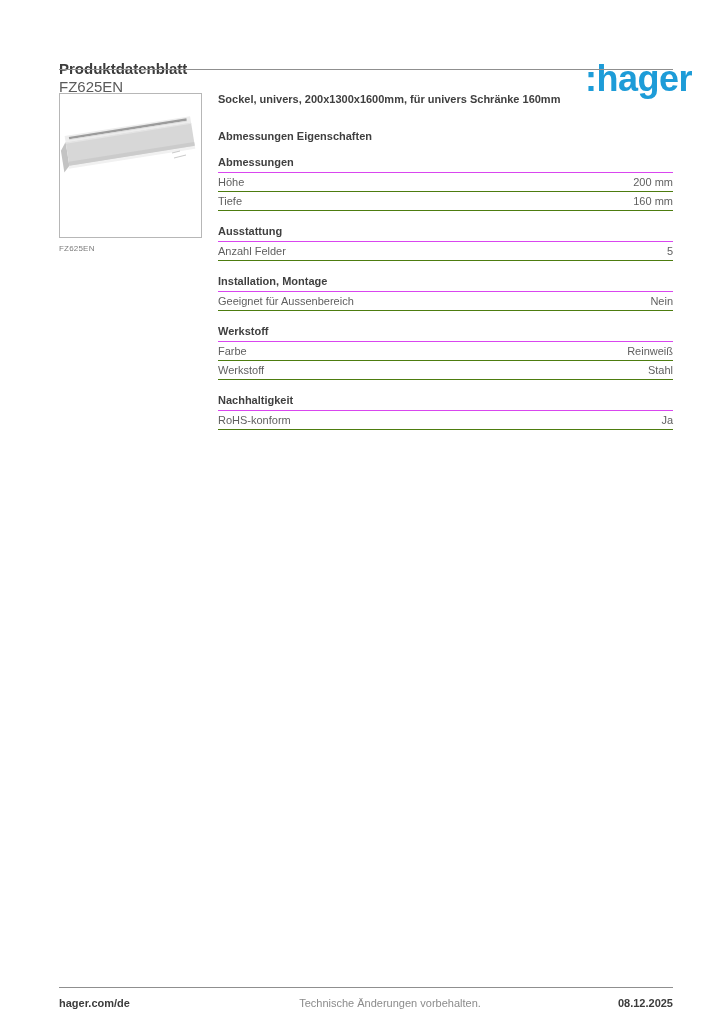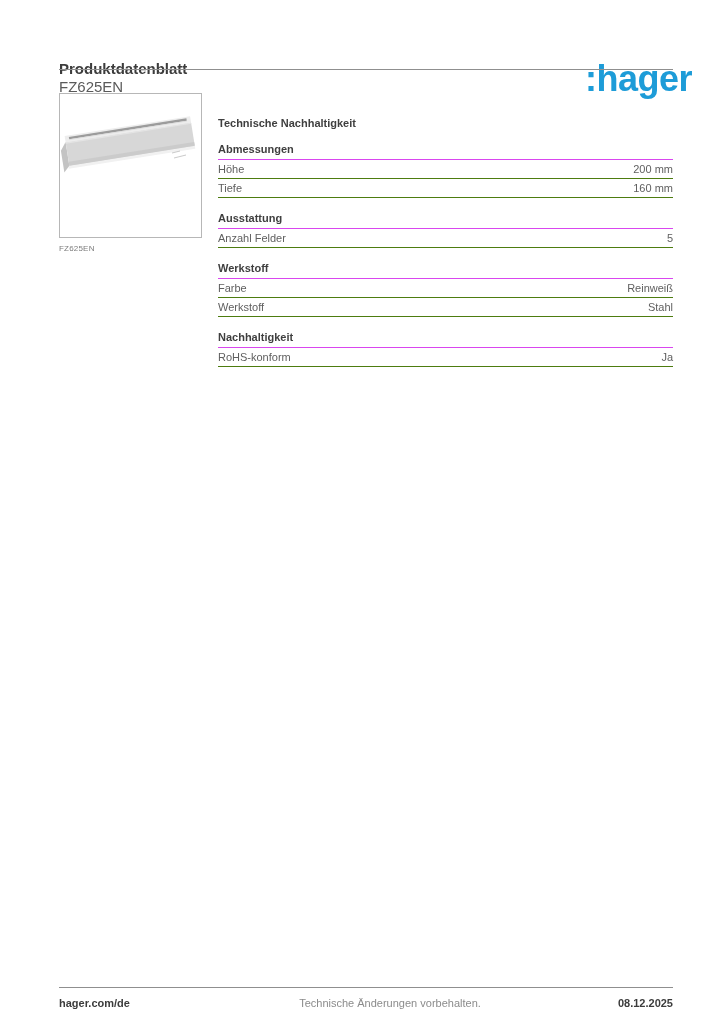--- a/index.html
+++ b/index.html
@@ -120,21 +120,22 @@
         <g stroke="#bdbdbd" stroke-width="0.8" fill="none">
           <path d="M112 59 l8 -2"></path>
           <path d="M114 64 l12 -3"></path>
         </g>
       </svg>
     </div>
     <div class="product-caption">FZ625EN</div>
   </div>
 
   <div class="content">
-    <div class="tech-title">Technische Nachhaltigkeit</div>
+    <div class="product-desc">Sockel, univers, 200x1300x1600mm, für univers Schränke 160mm</div>
+    <div class="tech-title">Abmessungen Eigenschaften</div>
 
     <div class="spec-section">
       <div class="spec-heading">Abmessungen</div>
       <div class="spec-row">
         <span class="spec-label">Höhe</span>
         <span class="spec-value">200 mm</span>
       </div>
       <div class="spec-row">
         <span class="spec-label">Tiefe</span>
         <span class="spec-value">160 mm</span>
@@ -142,20 +143,27 @@
     </div>
 
     <div class="spec-section">
       <div class="spec-heading">Ausstattung</div>
       <div class="spec-row">
         <span class="spec-label">Anzahl Felder</span>
         <span class="spec-value">5</span>
       </div>
     </div>
 
+    <div class="spec-section">
+      <div class="spec-heading">Installation, Montage</div>
+      <div class="spec-row">
+        <span class="spec-label">Geeignet für Aussenbereich</span>
+        <span class="spec-value">Nein</span>
+      </div>
+    </div>
 
     <div class="spec-section">
       <div class="spec-heading">Werkstoff</div>
       <div class="spec-row">
         <span class="spec-label">Farbe</span>
         <span class="spec-value">Reinweiß</span>
       </div>
       <div class="spec-row">
         <span class="spec-label">Werkstoff</span>
         <span class="spec-value">Stahl</span>

